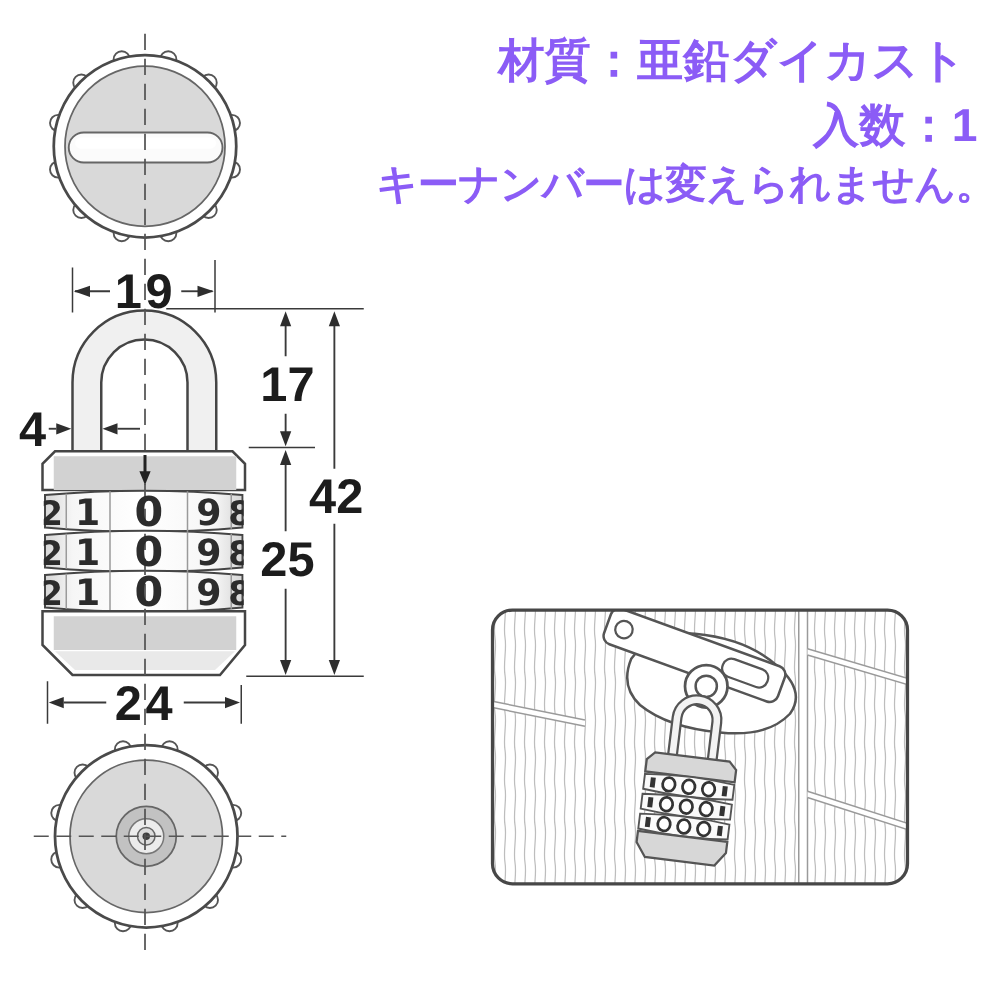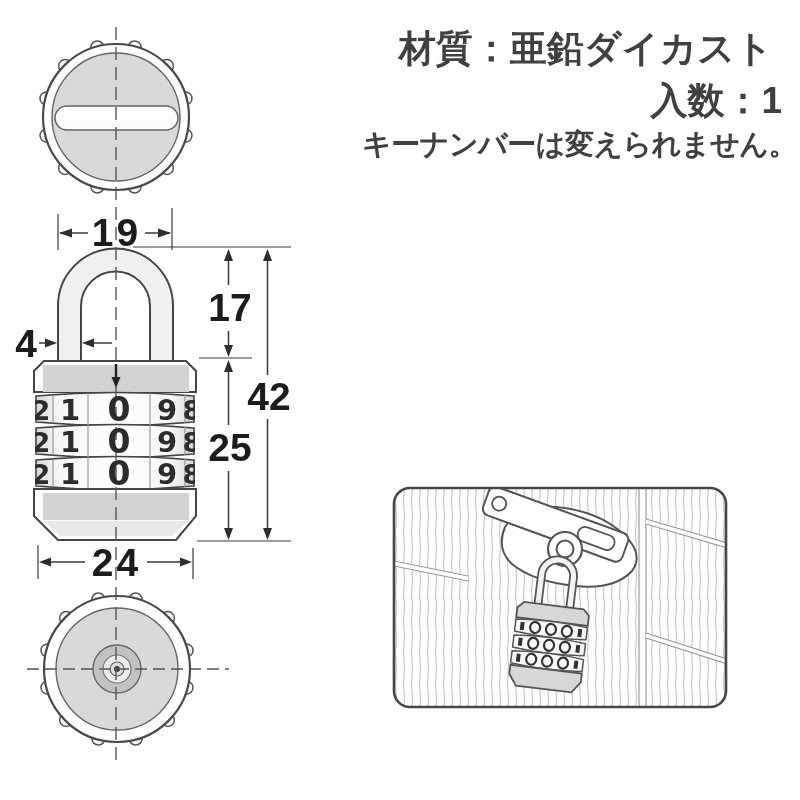--- a/index.html
+++ b/index.html
@@ -2,26 +2,26 @@
 <html><head>
 <meta charset="utf-8">
 <style>
   html,body{margin:0;padding:0;}
   body{
     width:800px;height:800px;background:#ffffff;position:relative;overflow:hidden;
     font-family:"Liberation Sans", sans-serif;
   }
   #stage{position:absolute;left:0;top:0;width:800px;height:800px;}
   .jp-line{
-    position:absolute;color:#404040;font-weight:700;white-space:nowrap;
+    position:absolute;color:#8b5cf6;font-weight:700;white-space:nowrap;
     font-family:"Liberation Sans", sans-serif;line-height:1;
   }
   #jp-material{top:30px;right:27px;font-size:37px;}
   #jp-quantity{top:82px;right:18px;font-size:37px;}
-  #jp-note{top:130px;right:3px;font-size:29px;letter-spacing:-0.5px;}
+  #jp-note{top:130px;right:3px;font-size:33px;letter-spacing:-0.5px;}
   svg text{user-select:none;}
   .dimtxt{
     font-family:"Liberation Sans", sans-serif;font-weight:700;font-size:39px;fill:#1c1c1c;
   }
   .digit{
     font-family:"DejaVu Sans", sans-serif;font-weight:700;fill:#2c2c2c;
   }
 </style>
 </head>
 <body>

